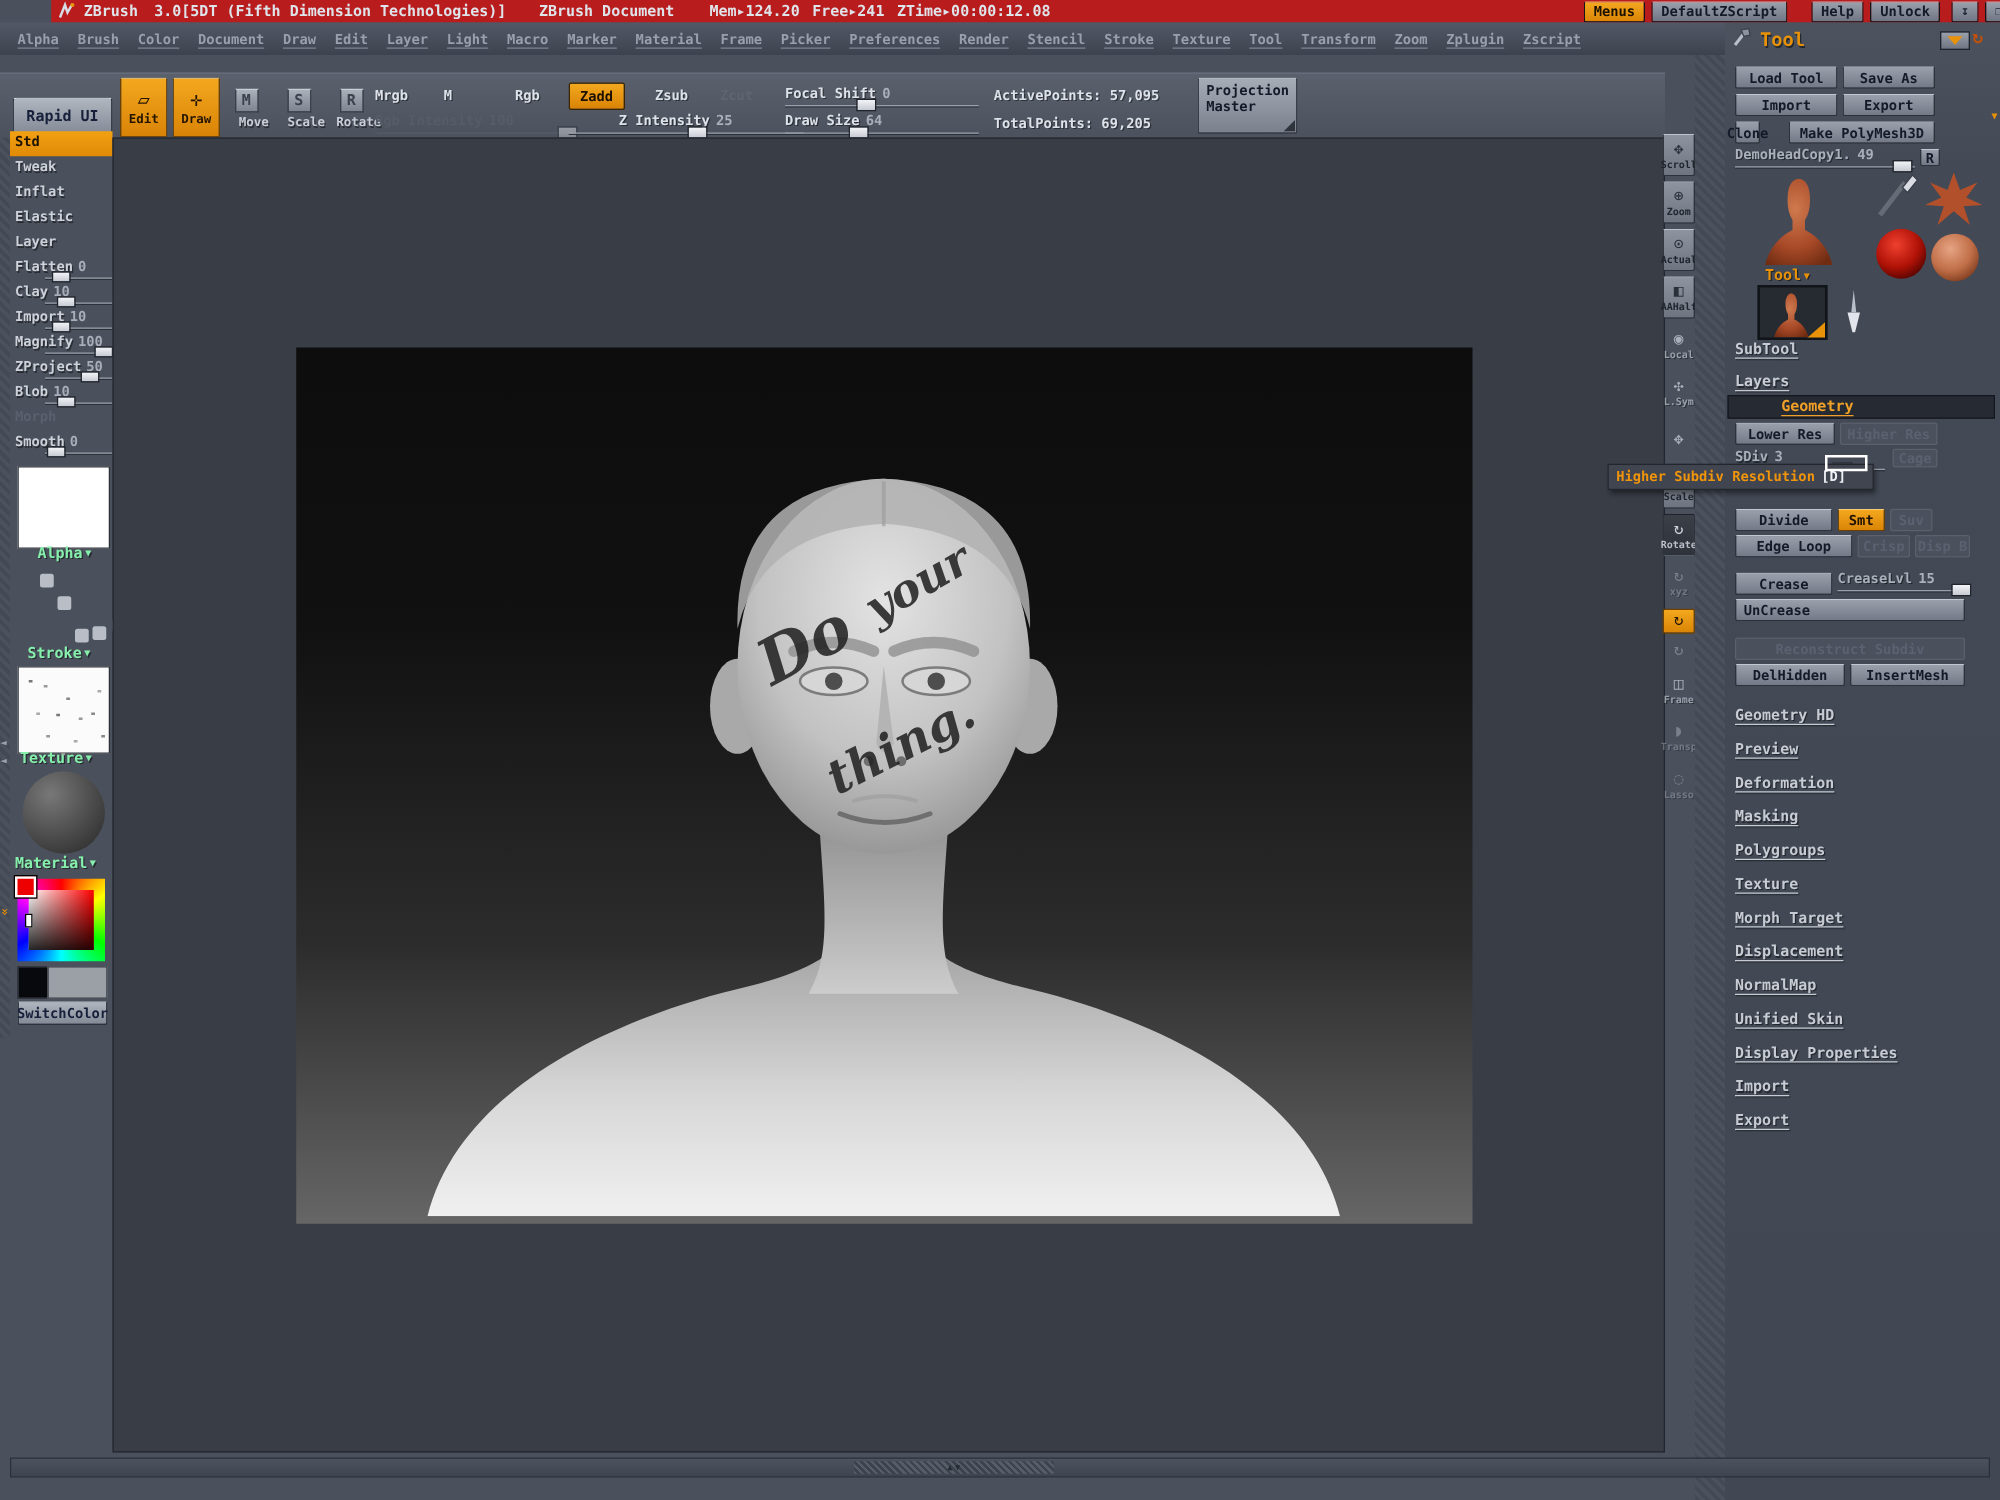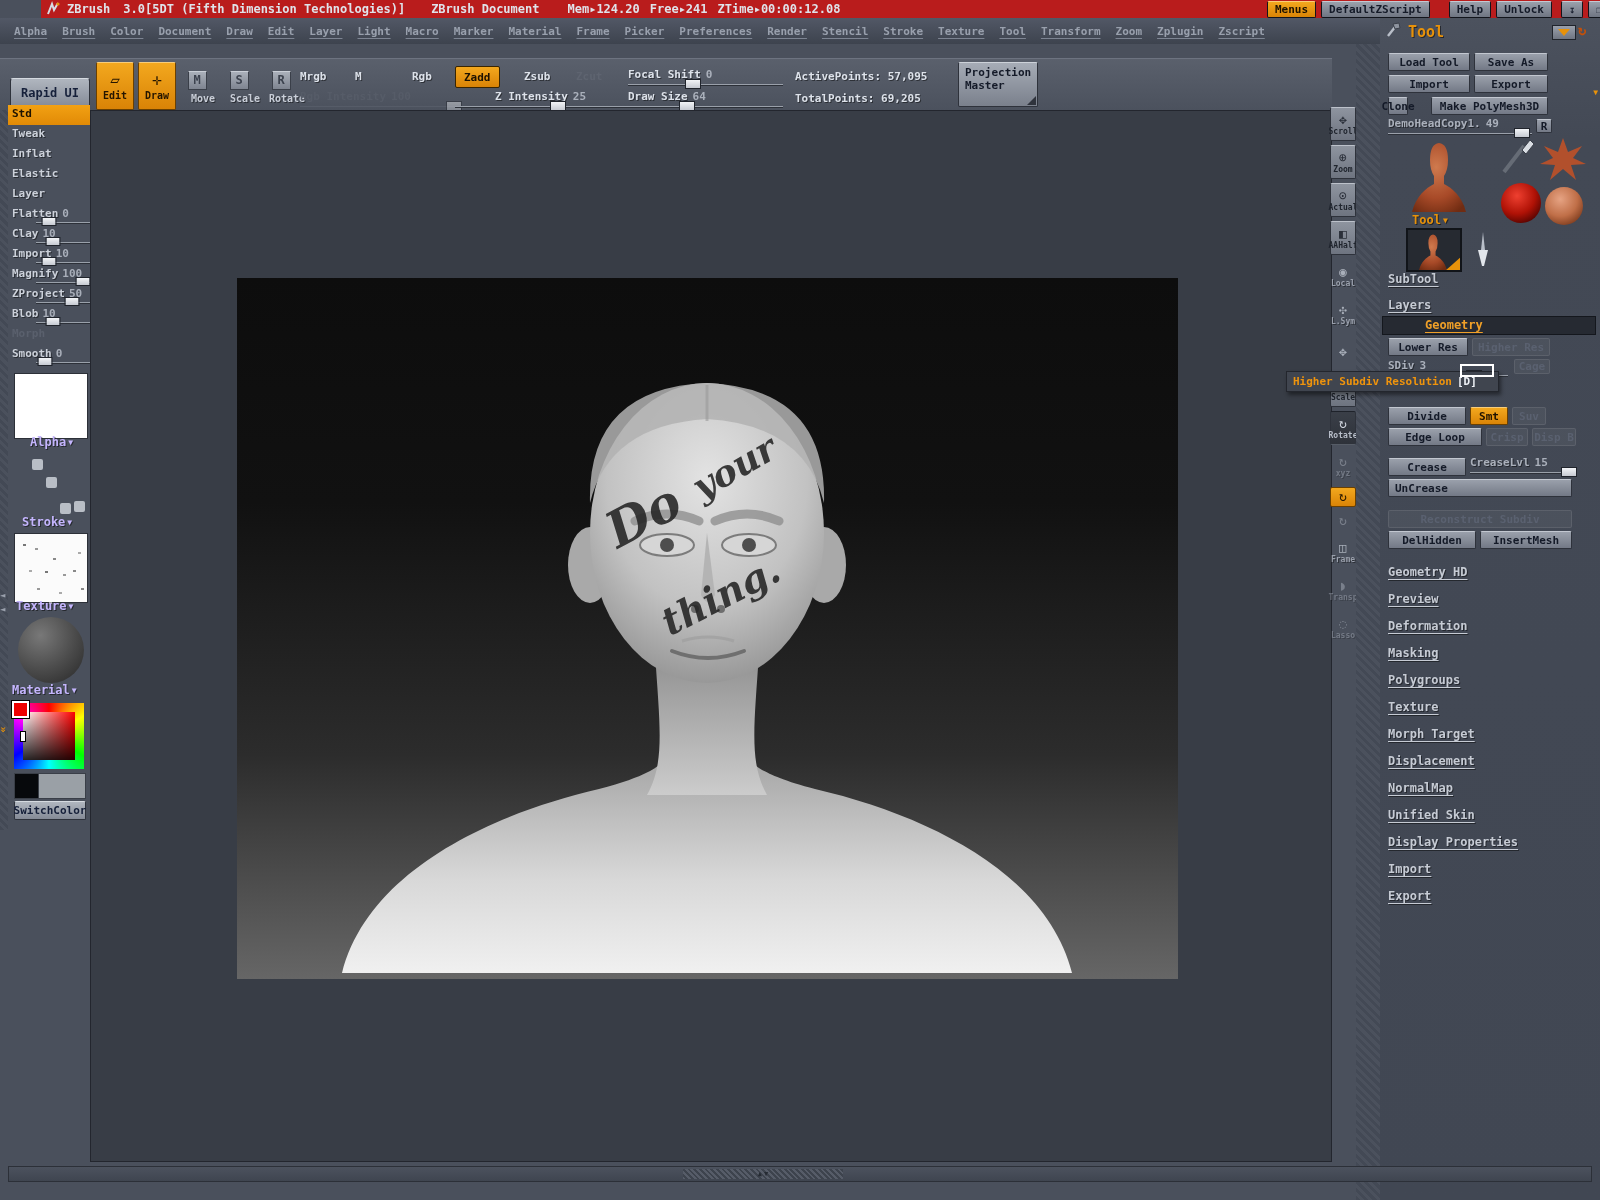--- a/index.html
+++ b/index.html
@@ -74,21 +74,21 @@
   .btlabel{font-weight:bold;color:#ccd1da;text-shadow:1px 1px 0 rgba(0,0,0,.45);}
   .btval{font-weight:bold;color:#a8aeb9;margin-left:4px;}
   .btool .tk{position:absolute;left:28px;right:0;bottom:2px;height:1px;background:#99a0aa;box-shadow:0 1px 0 #2c3038;}
   .btool .hd{position:absolute;bottom:-1px;width:13px;height:7px;transform:translateX(-50%);
              background:linear-gradient(#f2f4f7,#c6cad2);border:1px solid #20242c;}
   .btool.selected{background:linear-gradient(#f2a113,#e18a06);}
   .btool.selected .btlabel{color:#1d1200;text-shadow:none;}
   .btool.disabled .btlabel{color:#5a606d;text-shadow:none;}
 
   .thumb{position:absolute;left:6px;width:72px;background:#fff;border:1px solid #2c3038;}
-  .pal-label{position:absolute;font-weight:bold;color:#c4b5fd;font-size:12px;text-shadow:1px 1px 0 rgba(0,0,0,.5);}
+  .pal-label{position:absolute;font-weight:bold;color:#86efac;font-size:12px;text-shadow:1px 1px 0 rgba(0,0,0,.5);}
   .pal-label .ar{font-size:8px;vertical-align:1px;margin-left:2px;}
   #stroke-thumb{background:transparent;border:none;}
   #stroke-dots{position:absolute;left:18px;top:4px;width:11px;height:11px;background:#b9bec6;border-radius:2px;
      box-shadow:14px 18px 0 #b9bec6, 42px 42px 0 #b9bec6, 58px 36px 0 #b9bec6, 76px 28px 0 #b9bec6, 28px 44px 0 #b9bec6;}
   #texture-thumb{background:#fbfbfb;}
   #texture-specks{position:absolute;left:8px;top:10px;width:3px;height:2px;background:#777;
      box-shadow:12px 4px 0 #999,30px 14px 0 #888,6px 26px 0 #aaa,22px 27px 0 #777,40px 30px 0 #999,
      55px 8px 0 #aaa,50px 26px 0 #888,14px 44px 0 #999,36px 48px 0 #aaa,58px 44px 0 #888,26px 58px 0 #999;}
   #material-sphere{position:absolute;left:10px;width:66px;height:66px;border-radius:50%;
      background:radial-gradient(circle at 34% 28%, #787878, #4a4a4a 55%, #262626 100%);}

